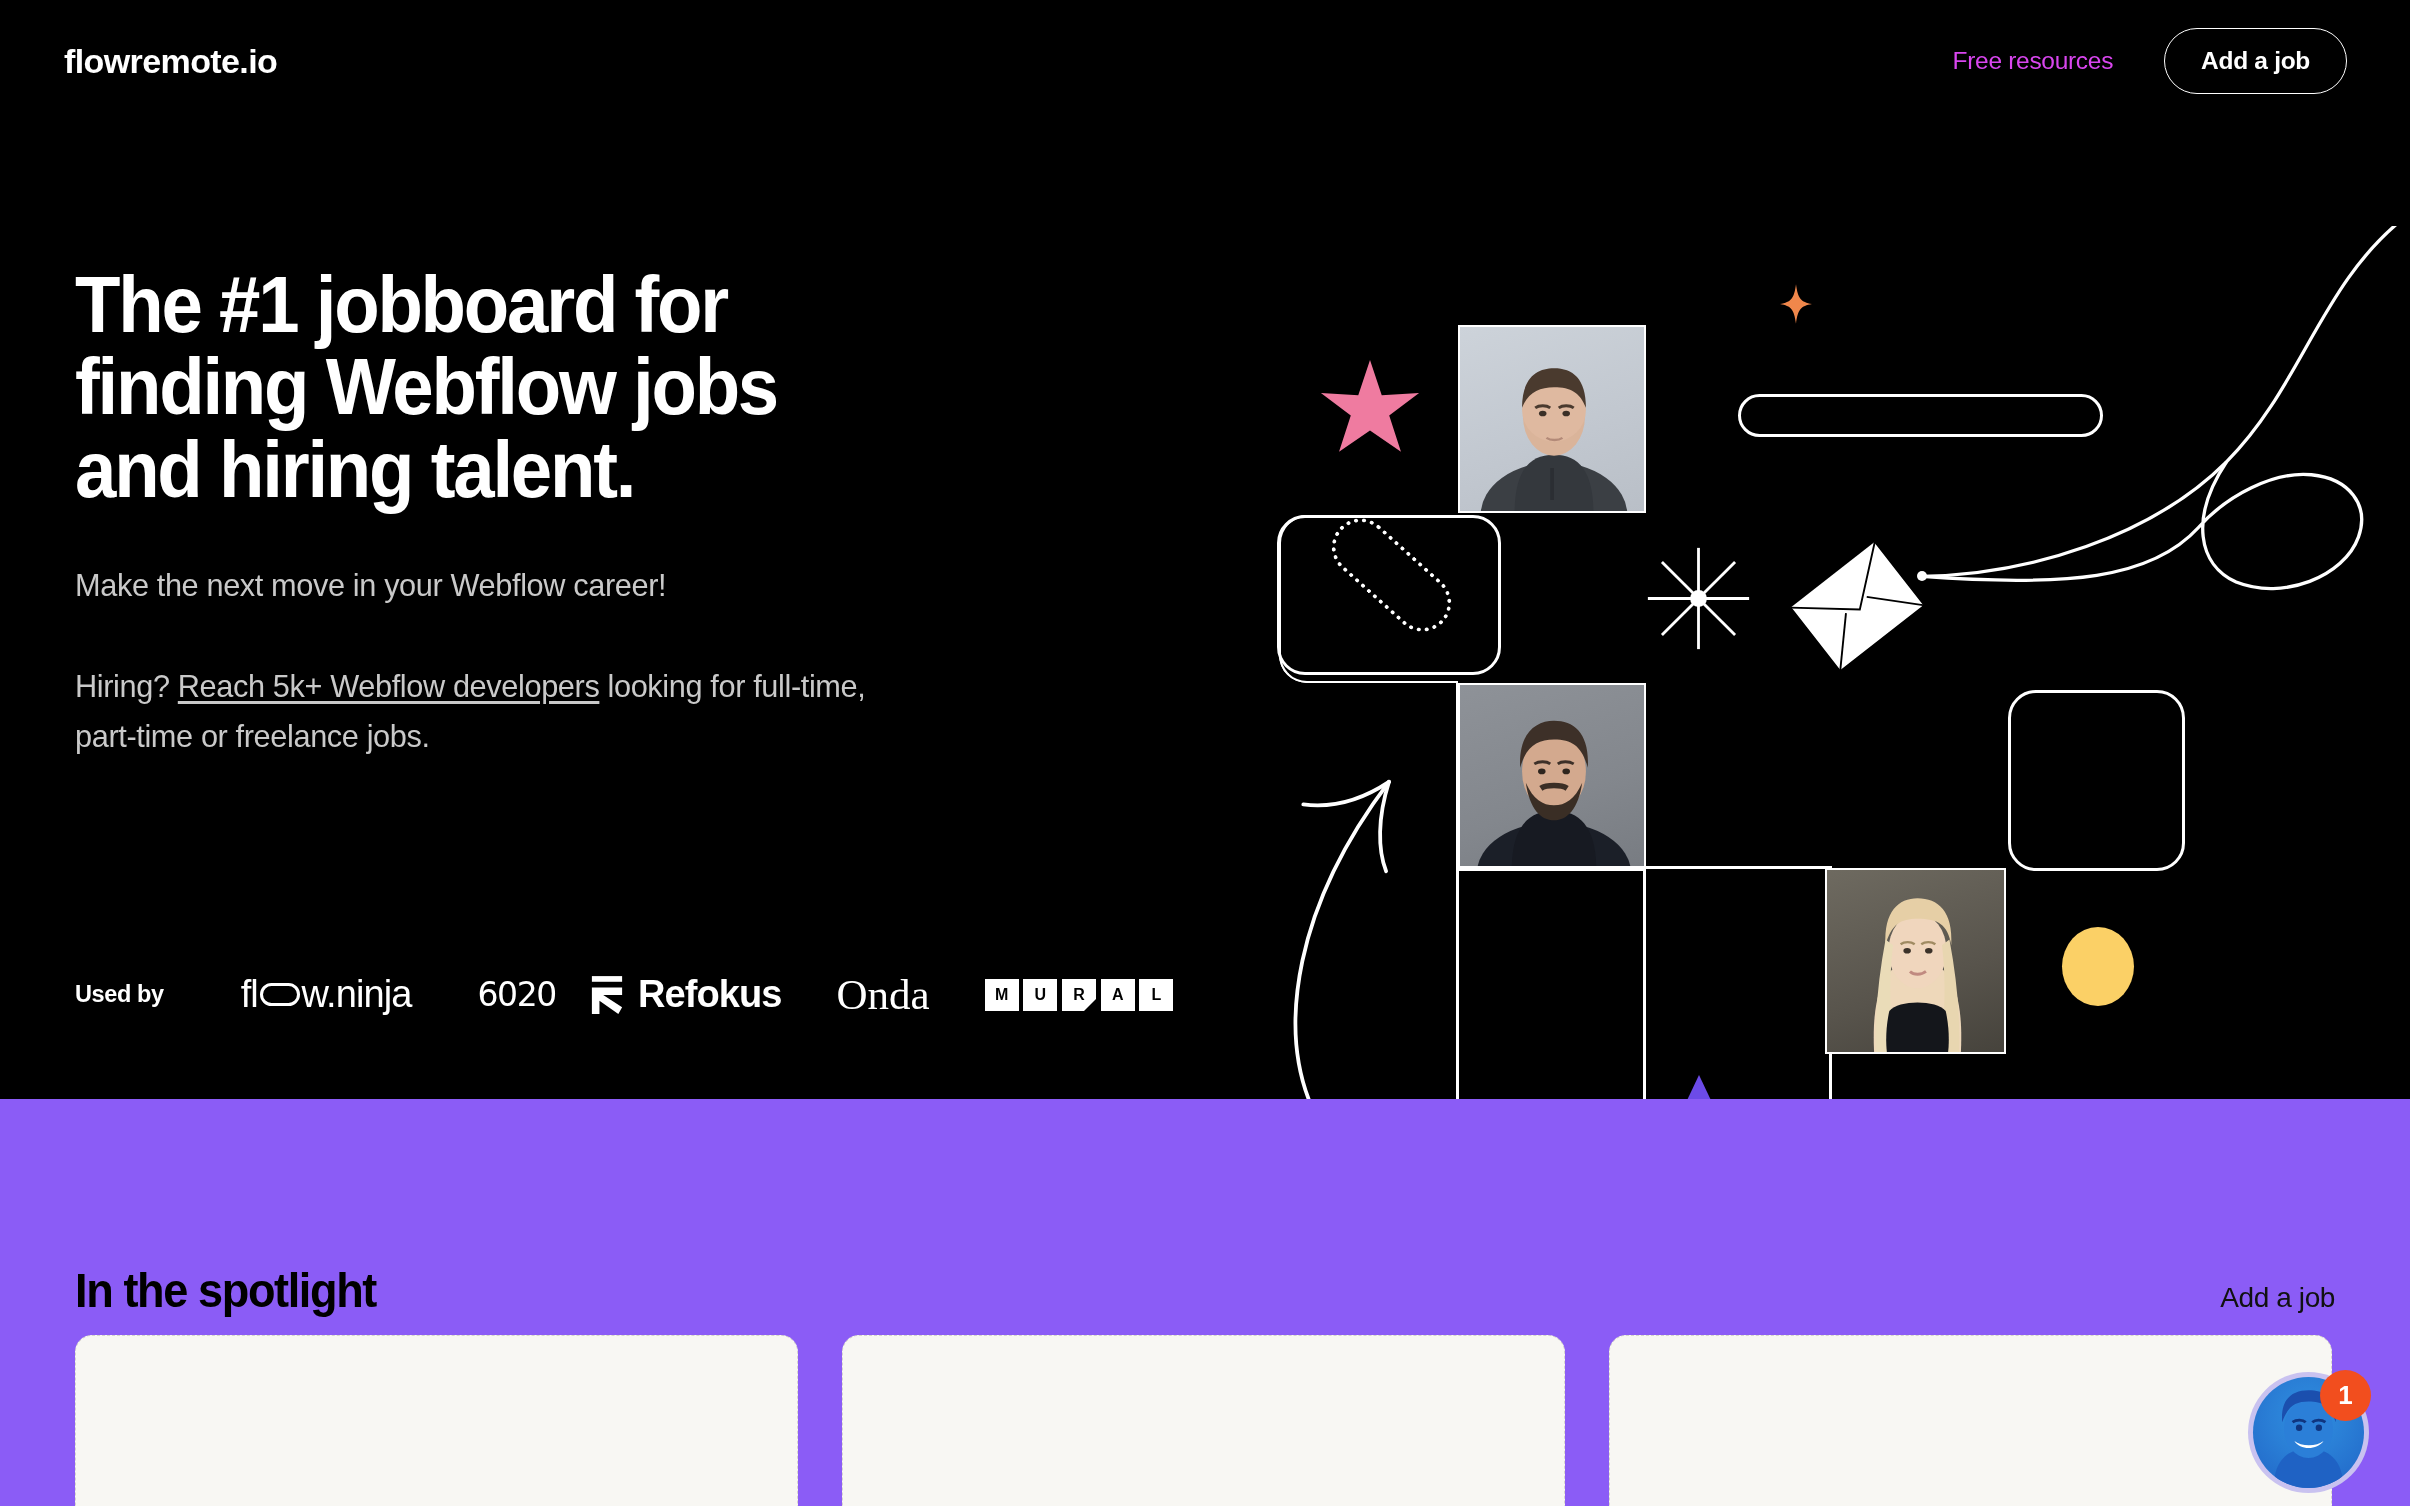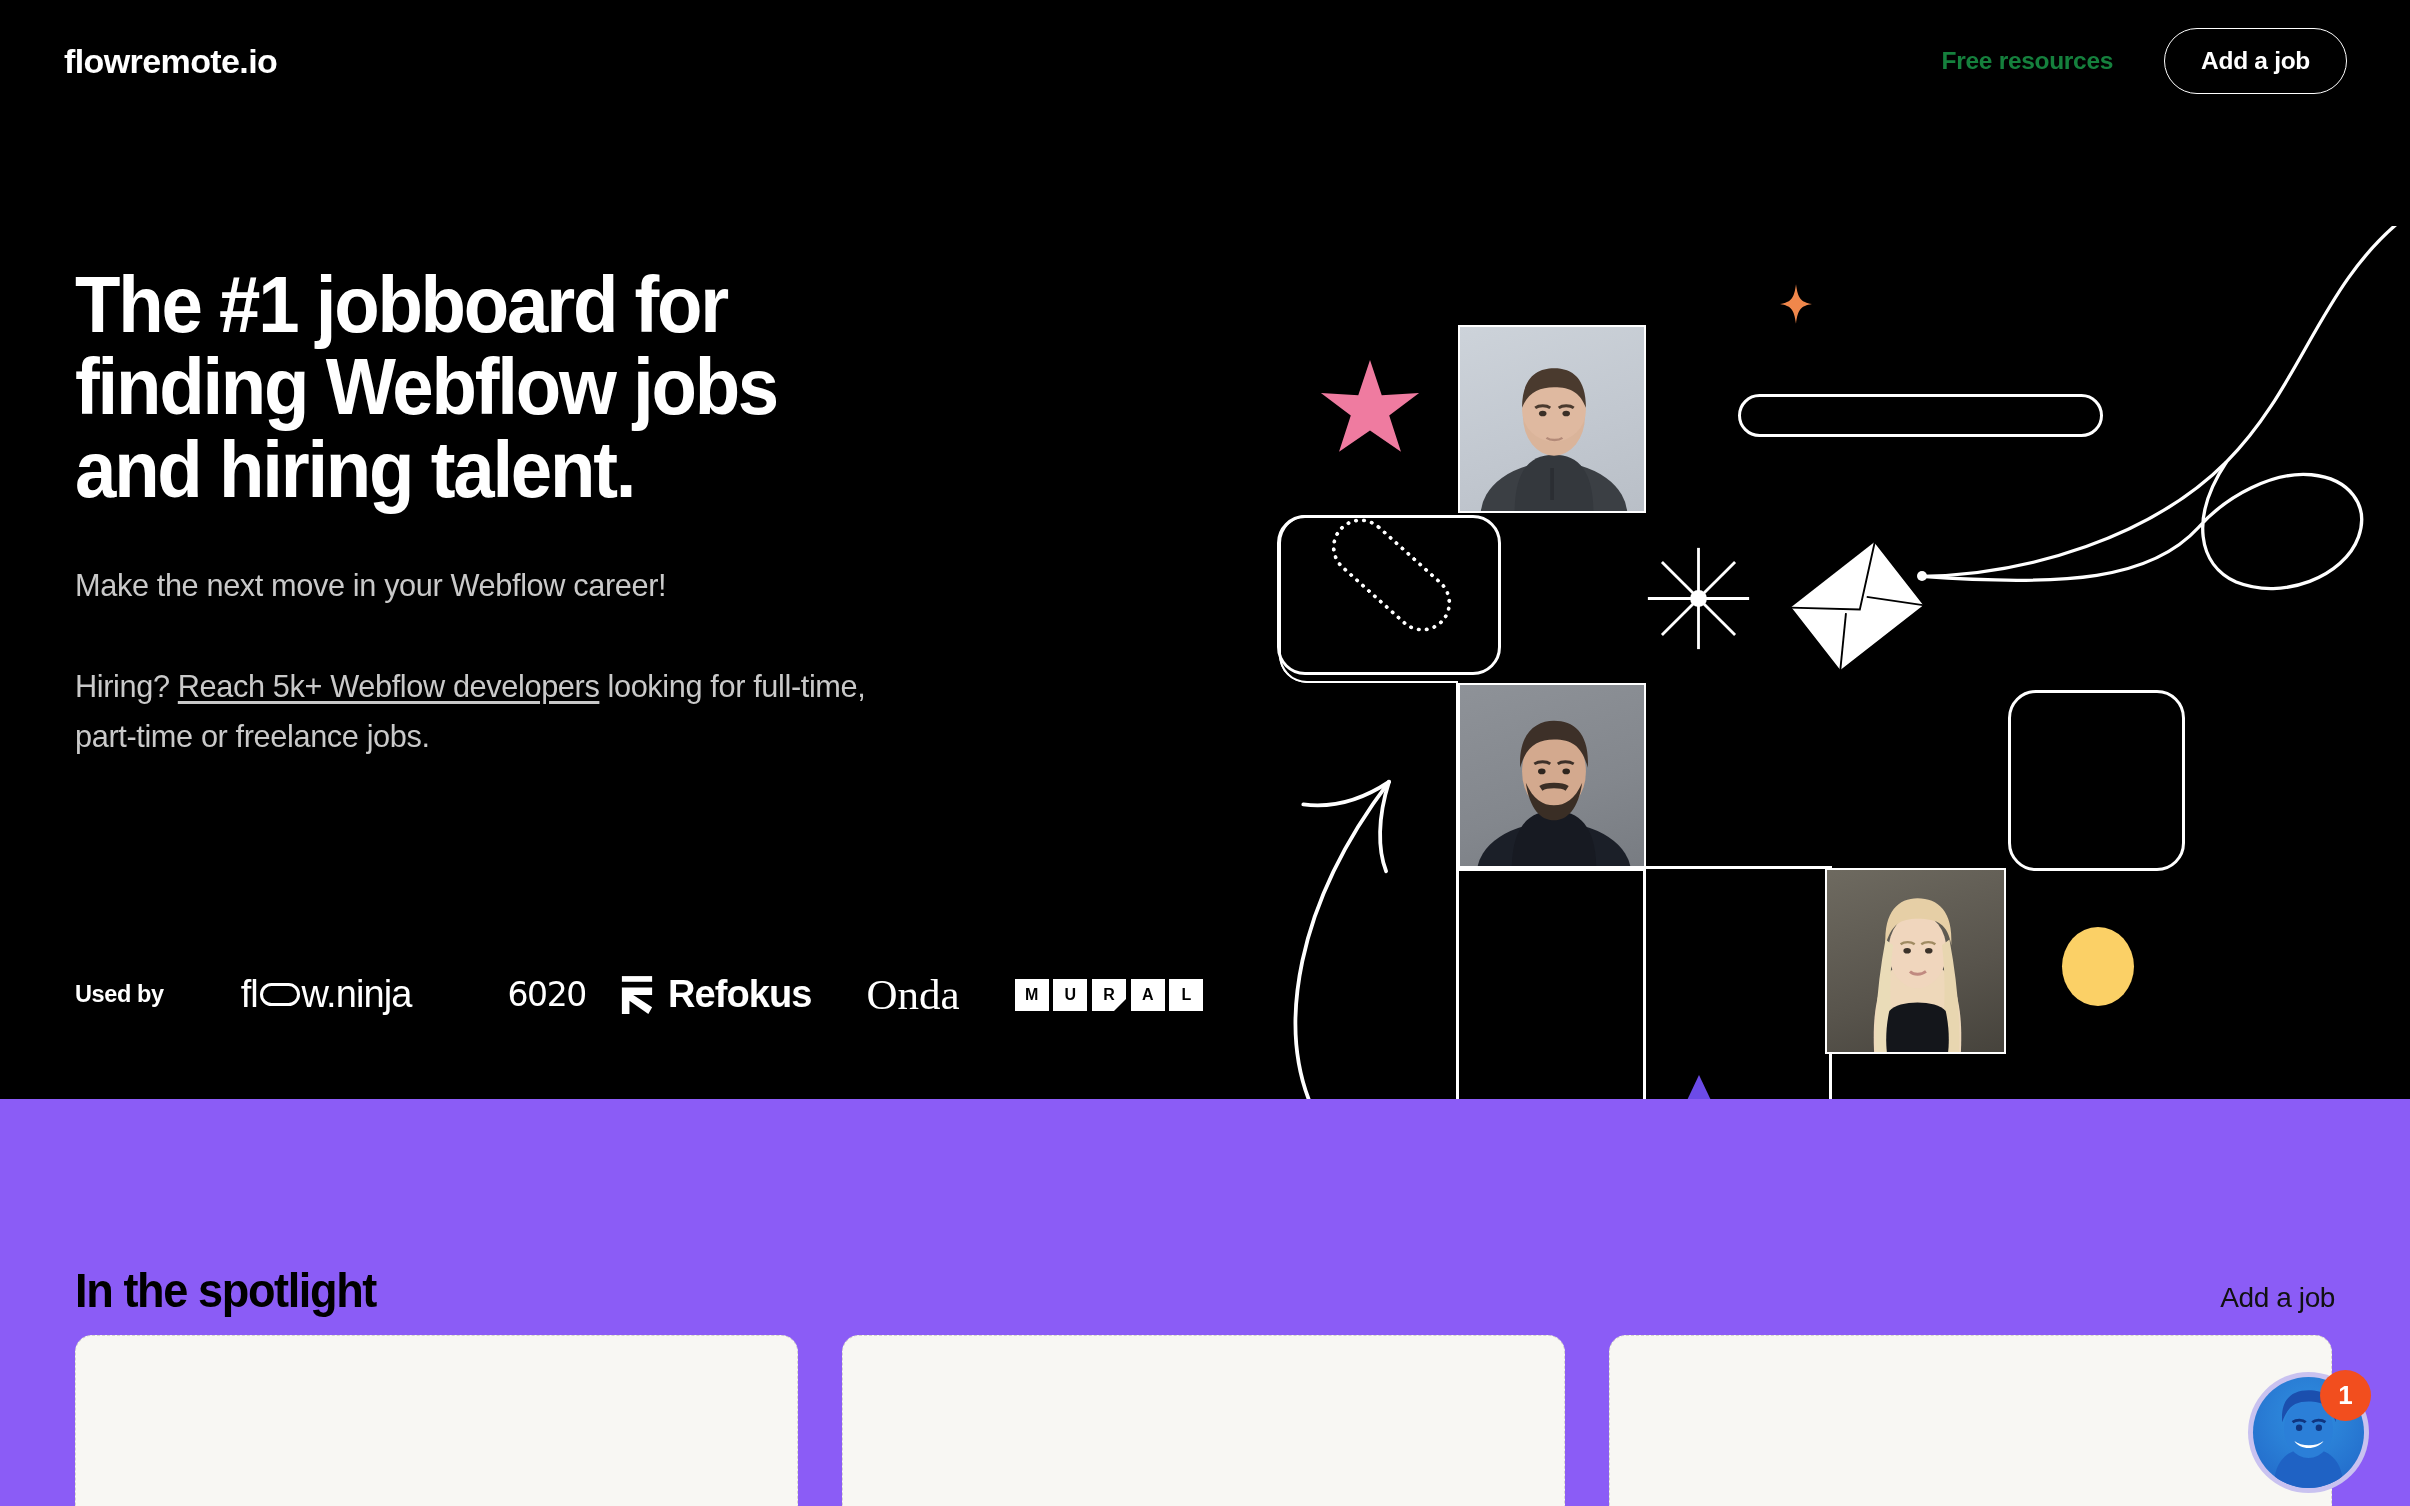--- a/index.html
+++ b/index.html
@@ -29,21 +29,21 @@
   .logo {
     color:#ffffff;
     font-size:34px;
     font-weight:700;
     letter-spacing:-0.6px;
     font-family:"Liberation Sans", sans-serif;
     white-space:nowrap;
   }
   .nav-right { margin-left:auto; display:flex; align-items:center; gap:51px; }
   .nav-link {
-    color:#15803d; font-size:24.5px; font-weight:700;
+    color:#d946ef; font-size:24.5px; font-weight:400;
     letter-spacing:-0.3px; text-decoration:none; white-space:nowrap;
     cursor:pointer;
   }
   .btn-pill {
     border:1.9px solid #ffffff;
     border-radius:941px;
     color:#ffffff;
     background:transparent;
     font-size:24.5px; font-weight:700; letter-spacing:-0.3px;
     padding:18px 36px;
@@ -90,21 +90,21 @@
   
   .usedby {
     position:absolute; left:75px; top:970px; z-index:30;
     display:flex; align-items:center; gap:0;
   }
   .usedby-label {
     color:#ffffff; font-size:23.5px; font-weight:700; letter-spacing:-0.4px;
     margin-right:77px; white-space:nowrap;
   }
   .brand { color:#ffffff; white-space:nowrap; display:flex; align-items:center; }
-  .brand-flowninja { font-size:38px; font-weight:500; letter-spacing:-0.9px; margin-right:96px;align-items:center; }
+  .brand-flowninja { font-size:38px; font-weight:500; letter-spacing:-0.9px; margin-right:66px;align-items:center; }
   .brand-flowninja .oo {
     display:inline-block; width:40px; height:22.6px; border:3.8px solid #fff;
     border-radius:13px; vertical-align:-1.9px; margin:0 1.9px;
   }
   .brand-6020 { font-size:33px; font-weight:400; letter-spacing:-1.4px; margin-right:34px; font-family:"DejaVu Sans", sans-serif; }
   .brand-refokus { font-size:38px; font-weight:700; letter-spacing:-0.9px; margin-right:55px; display:flex; align-items:center; gap:14px;}
   .brand-onda { font-family:"Liberation Serif", serif; font-size:43px; font-weight:400; letter-spacing:0px; margin-right:55px; }
   .brand-mural { display:flex; gap:4.7px; }
   .mural-tile {
     width:34px; height:32px; background:#ffffff; color:#000;

